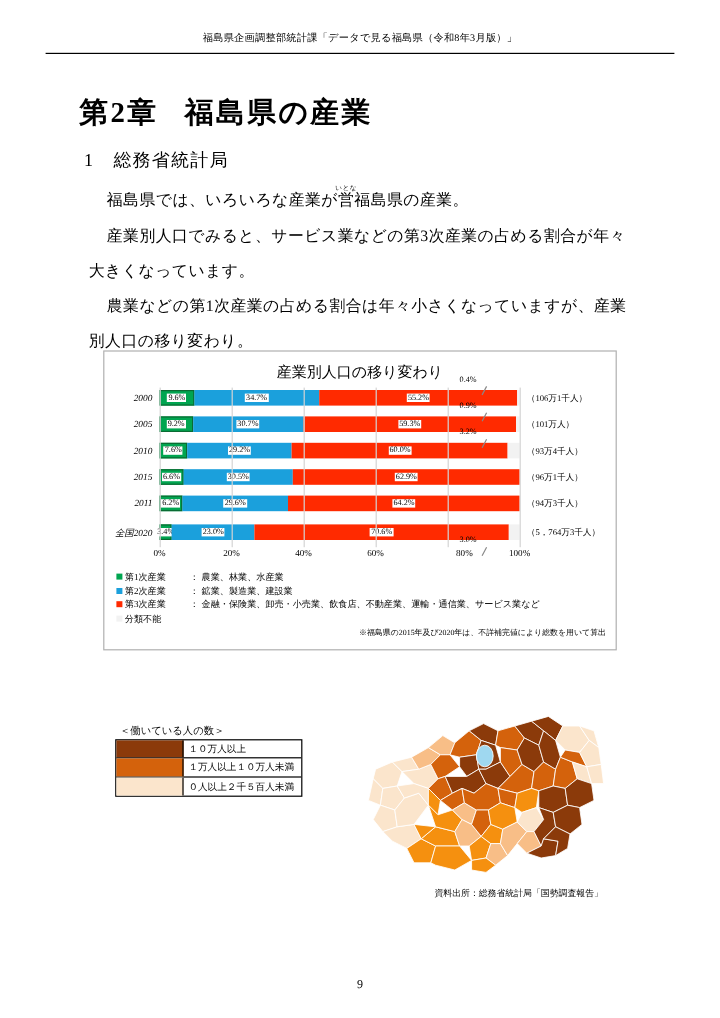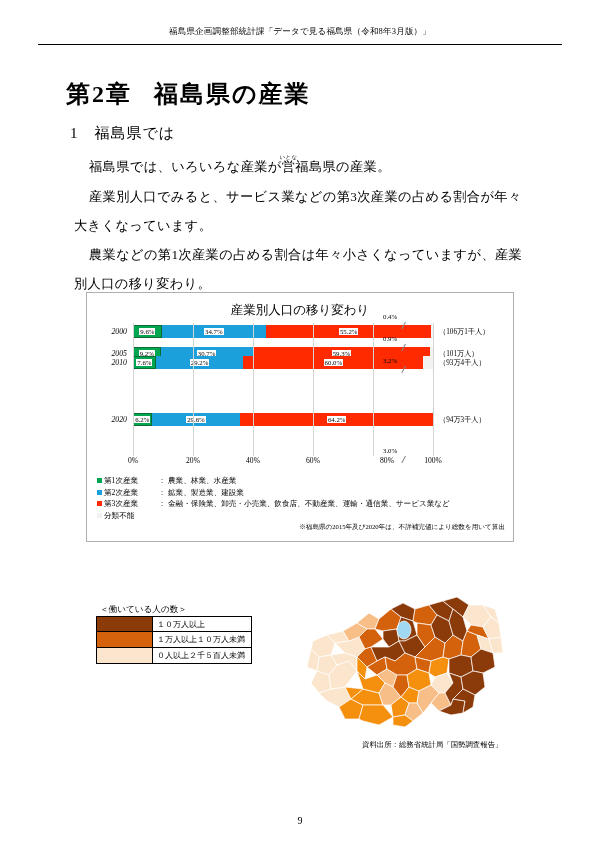--- a/index.html
+++ b/index.html
@@ -170,21 +170,21 @@
 <body>
 
 <div class="page-header">福島県企画調整部統計課「データで見る福島県（令和8年3月版）」</div>
 <div class="header-rule"></div>
 
 <div class="chapter-title">
   <span>第2章</span><span class="gap"></span><span>福島県の産業</span>
 </div>
 
 <div class="section-title">
-  <span>1</span><span class="gap"></span><span>福島県では</span>
+  <span>1</span><span class="gap"></span><span>総務省統計局</span>
 </div>
 
 <div class="body-text p1">
   <span class="indent"></span><span>福島県では、いろいろな産業が</span><ruby><span>営</span><rt>いとな</rt></ruby><span>福島県の産業。</span>
 </div>
 
 <div class="body-text p2">
   <span class="indent"></span><span>産業別人口でみると、サービス業などの第3次産業の占める割合が年々大きくなっています。</span>
 </div>
 
@@ -220,50 +220,81 @@
           <div class="seg s2" style="width: 92.1px;">
             <span class="vlabel">30.7%</span>
           </div>
           <div class="seg s3" style="width: 177.9px;">
             <span class="vlabel">59.3%</span>
           </div>
           <div class="seg s4" style="width: 2.7px;"></div>
         </div>
         <div class="row-total">（101万人）</div>
       </div>
-      <div class="row" style="top: 31px;">
+      <div class="row" style="top: 44px;">
         <div class="row-label">2010</div>
         <div class="bar">
           <div class="seg s1" style="width: 22.8px;">
             <span class="vlabel">7.6%</span>
           </div>
           <div class="seg s2" style="width: 87.6px;">
             <span class="vlabel">29.2%</span>
           </div>
           <div class="seg s3" style="width: 180px;">
             <span class="vlabel">60.0%</span>
           </div>
           <div class="seg s4" style="width: 9.6px;"></div>
         </div>
         <div class="row-total">（93万4千人）</div>
       </div>
+      <div class="row" style="top: 66px;">
+        <div class="row-label">2015</div>
+        <div class="bar">
+          <div class="seg s1" style="width: 19.8px;">
+            <span class="vlabel">6.6%</span>
+          </div>
+          <div class="seg s2" style="width: 91.5px;">
+            <span class="vlabel">30.5%</span>
+          </div>
+          <div class="seg s3" style="width: 188.7px;">
+            <span class="vlabel">62.9%</span>
+          </div>
+        </div>
+        <div class="row-total">（96万1千人）</div>
+      </div>
       <div class="row" style="top: 88px;">
-        <div class="row-label">2020</div>
+        <div class="row-label">2011</div>
         <div class="bar">
           <div class="seg s1" style="width: 18.6px;">
             <span class="vlabel">6.2%</span>
           </div>
           <div class="seg s2" style="width: 88.8px;">
             <span class="vlabel">29.6%</span>
           </div>
           <div class="seg s3" style="width: 192.6px;">
             <span class="vlabel">64.2%</span>
           </div>
         </div>
         <div class="row-total">（94万3千人）</div>
+      </div>
+      <div class="row" style="top: 112px;">
+        <div class="row-label">全国2020</div>
+        <div class="bar">
+          <div class="seg s1" style="width: 10.2px;">
+            <span class="vlabel">3.4%</span>
+          </div>
+          <div class="seg s2" style="width: 69px;">
+            <span class="vlabel">23.0%</span>
+          </div>
+          <div class="seg s3" style="width: 211.8px;">
+            <span class="vlabel">70.6%</span>
+          </div>
+          <div class="seg s4" style="width: 9px;"></div>
+        </div>
+        <div class="row-total">（5，764万3千人）</div>
       </div>
       <div class="callout" style="top: -10px; left: 296px;">0.4%</div>
       <div class="callout-line" style="top: -1px; left: 318px;"></div>
       <div class="callout" style="top: 12px; left: 296px;">0.9%</div>
       <div class="callout-line" style="top: 21px; left: 318px;"></div>
       <div class="callout" style="top: 34px; left: 296px;">3.2%</div>
       <div class="callout-line" style="top: 43px; left: 318px;"></div>
       <div class="callout" style="top: 124px; left: 296px;">3.0%</div>
       <div class="callout-line" style="top: 133px; left: 318px;"></div>
     </div>

